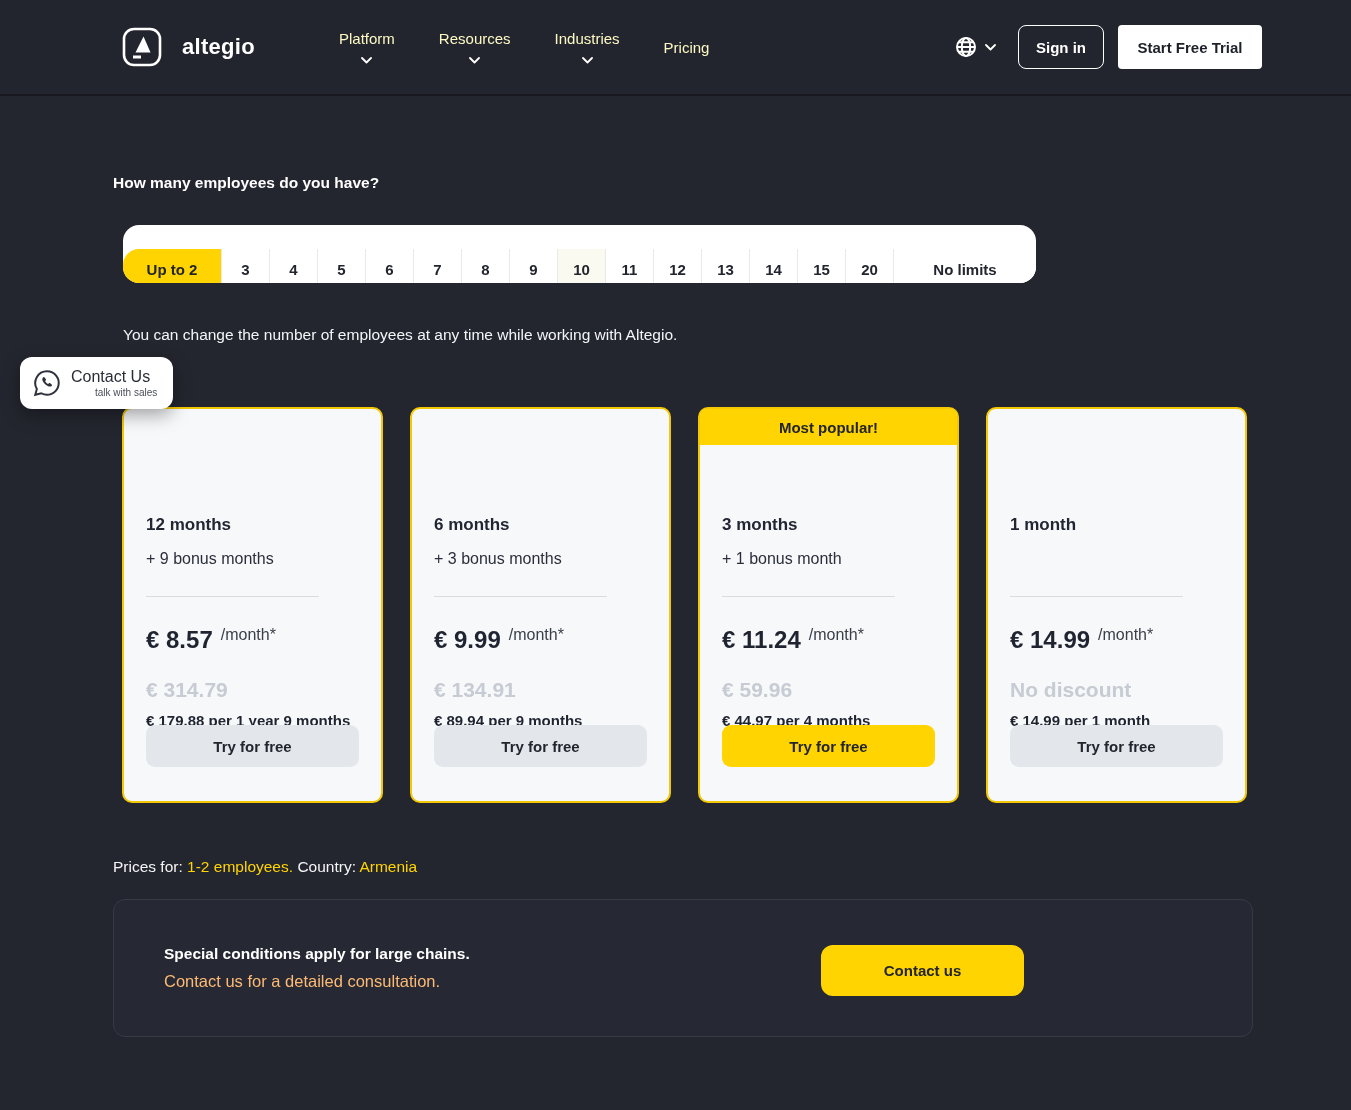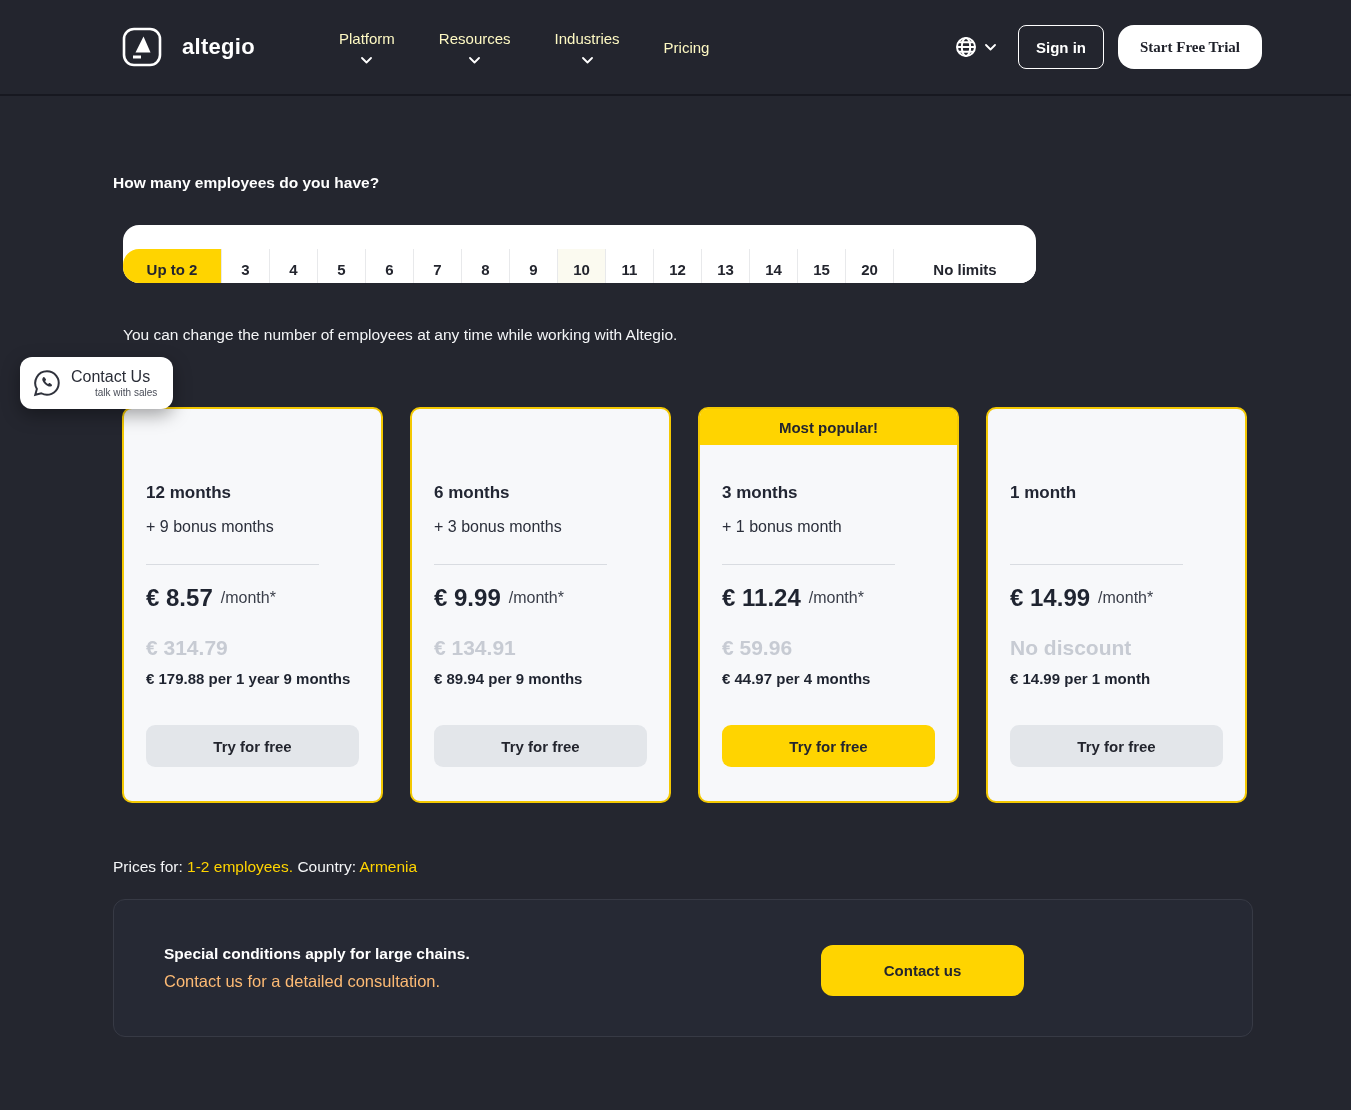--- a/index.html
+++ b/index.html
@@ -34,24 +34,24 @@
   .chev{display:block;}
   .nav-right{display:flex;align-items:center;margin-left:auto;margin-right:89px;gap:14px;}
   .lang{display:flex;align-items:center;gap:8px;cursor:pointer;margin-right:8px;}
   .btn-signin{
     background:transparent;border:1px solid #fff;border-radius:8px;
     color:#fff;font-weight:700;font-size:15px;
     width:86px;height:44px;cursor:pointer;
     font-family:inherit;
   }
   .btn-trial{
-    background:#fff;border:none;border-radius:16px;
+    background:#fff;border:none;border-radius:4px;
     color:#1E2029;font-weight:700;font-size:15px;
     width:144px;height:44px;cursor:pointer;
-    font-family:Liberation Serif, serif;
+    font-family:Liberation Sans, sans-serif;
   }
   
   .question{
     position:absolute;left:113px;top:174px;
     font-size:15.5px;font-weight:700;color:#fff;
   }
   .selector{
     position:absolute;left:123px;top:225px;height:58px;
     display:flex;border-radius:16px;overflow:hidden;
     background:#fff;
@@ -82,31 +82,31 @@
   
   .cards{
     position:absolute;left:122px;top:407px;
     display:flex;gap:27px;
   }
   .card{
     position:relative;width:261px;height:396px;
     background:var(--card-bg);
     border:2px solid #F3C802;border-radius:10px;
   }
-  .card-body{padding:74px 22px 0;}
+  .card-body{padding:106px 22px 0;}
   .badge{
     position:absolute;top:0;left:0;right:0;height:36px;
     background:var(--accent);border-radius:7px 7px 0 0;
     display:flex;align-items:center;justify-content:center;
     font-size:15px;font-weight:700;color:#23252E;
   }
   .plan-duration{font-size:17px;font-weight:700;color:var(--dark);}
   .bonus{font-size:16px;color:#2B2F3B;margin-top:15px;min-height:19px;}
   .card-divider{border:none;border-top:1px solid #D9DCE1;margin:27px 40px 0 0;}
-  .price-row{margin-top:19px;display:flex;align-items:center;gap:8px;}
+  .price-row{margin-top:29px;display:flex;align-items:flex-start;gap:8px;}
   .price{font-size:24px;font-weight:700;color:#1F2430;}
   .per{font-size:16px;color:#3A3E49;}
   .old{font-size:21px;font-weight:700;color:var(--muted);margin-top:24px;}
   .total{font-size:15px;font-weight:700;color:#1F2430;margin-top:10px;}
   .try-btn{
     position:absolute;left:22px;right:22px;bottom:34px;height:42px;
     background:var(--btn-gray);border:none;border-radius:9px;
     font-family:inherit;font-size:15px;font-weight:700;color:#23252E;
     cursor:pointer;
   }

